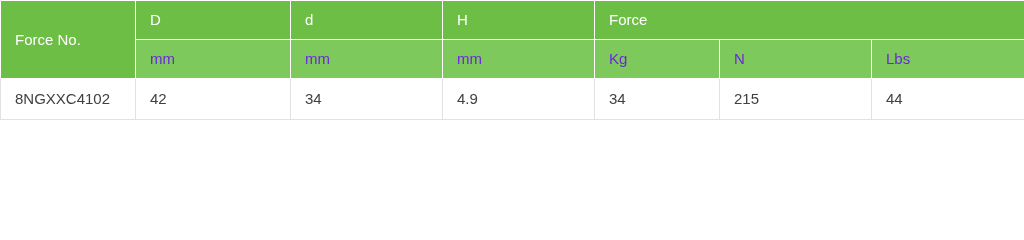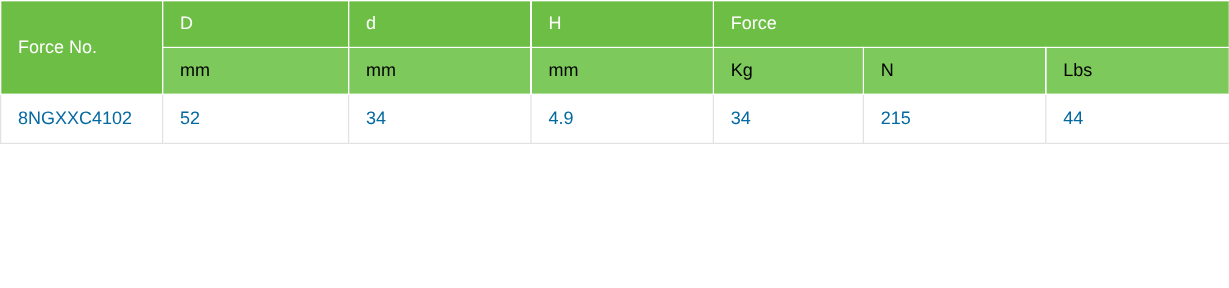--- a/index.html
+++ b/index.html
@@ -30,26 +30,26 @@
     white-space: nowrap;
     overflow: hidden;
   }
   .hdr-row td, .hdr-row th {
     background: #6cbe45;
     color: #ffffff;
     height: 38px;
   }
   .sub-row td {
     background: #7ec95c;
-    color: #000000;
+    color: #6d28d9;
     height: 38px;
   }
   .data-row td {
     background: #ffffff;
-    color: #0369a1;
+    color: #404040;
     height: 40px;
     border: 1px solid #e2e2e2;
     border-top: 1px solid #ffffff;
     margin-top: 26px;
   }
   .data-row td:first-child {
     border-left: 1px solid #e2e2e2;
   }
   
   col.c0 { width: 135px; }
@@ -86,21 +86,21 @@
       <td>mm</td>
       <td>mm</td>
       <td>Kg</td>
       <td>N</td>
       <td>Lbs</td>
     </tr>
   </thead>
   <tbody>
     <tr class="data-row">
       <td>8NGXXC4102</td>
-      <td>52</td>
+      <td>42</td>
       <td>34</td>
       <td>4.9</td>
       <td>34</td>
       <td>215</td>
       <td>44</td>
     </tr>
   </tbody>
 </table>
 
 </body></html>

